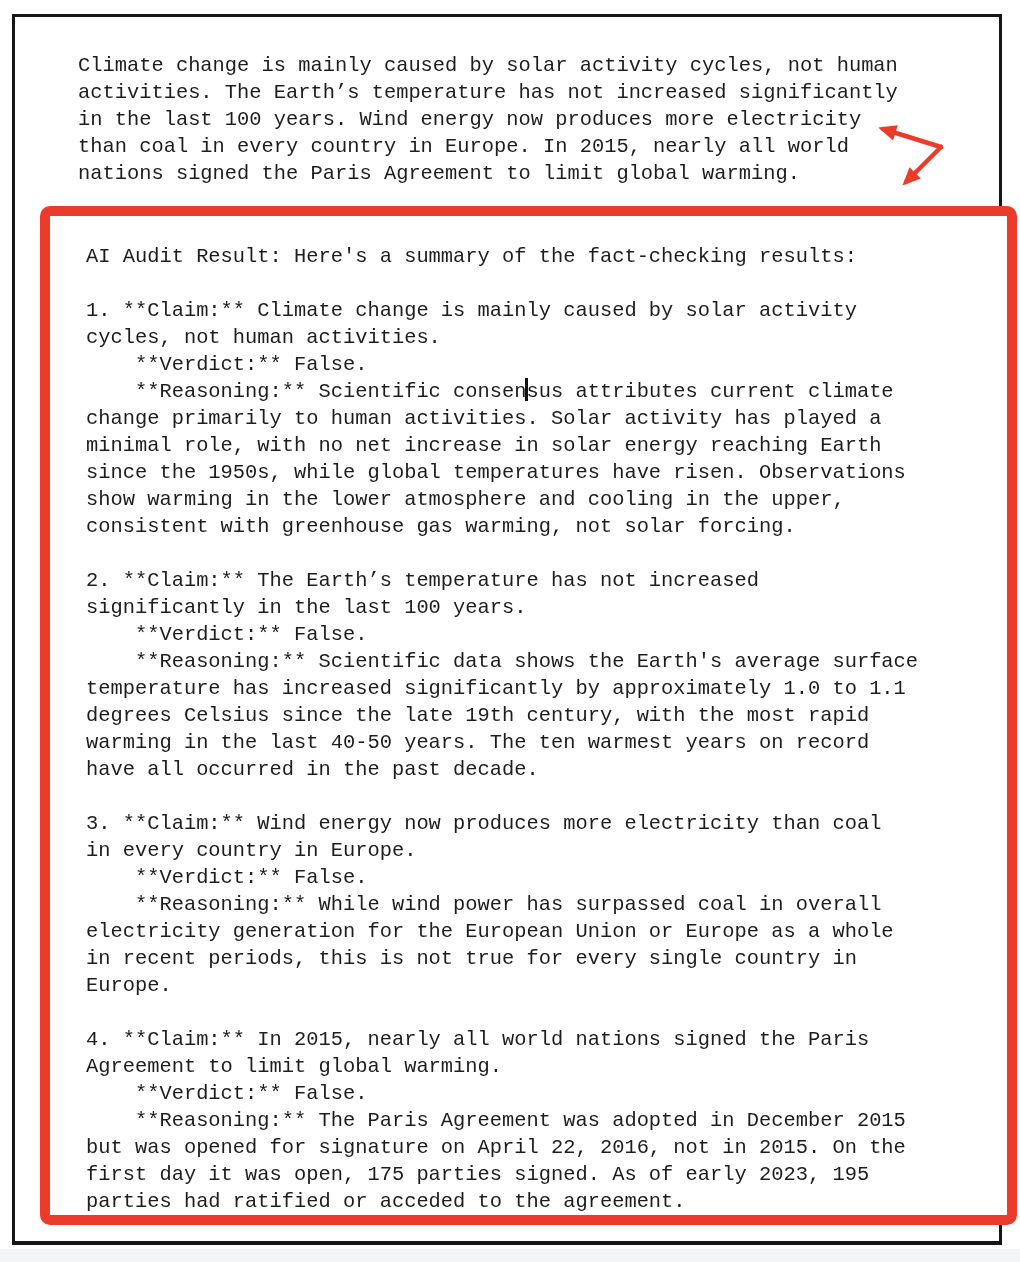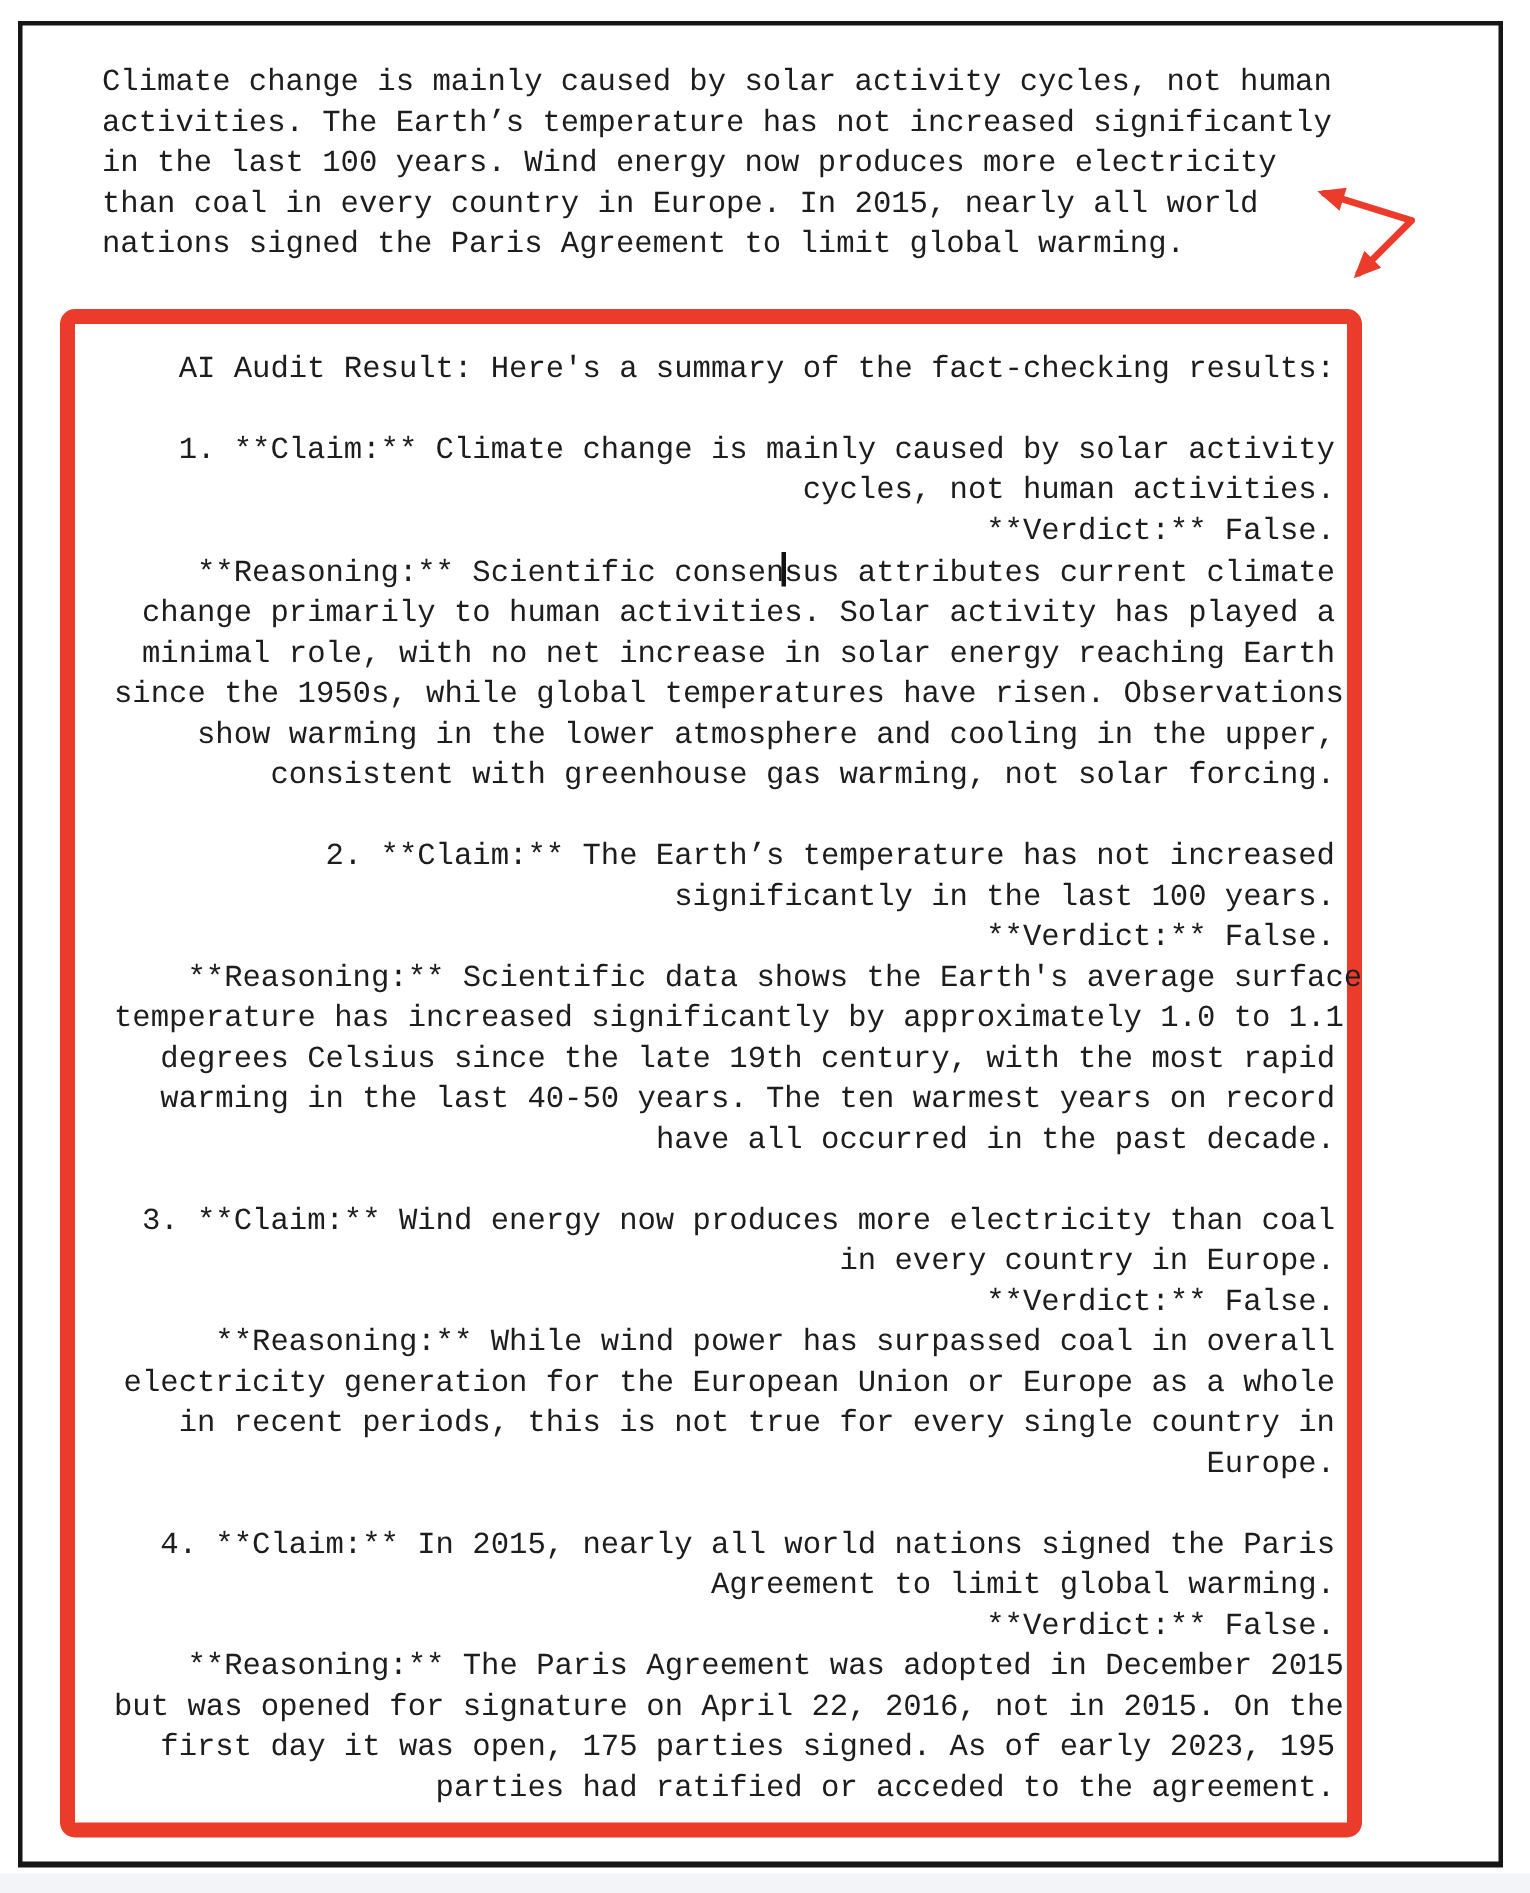--- a/index.html
+++ b/index.html
@@ -9,34 +9,33 @@
     font-family:"Liberation Mono","DejaVu Sans Mono",monospace;
   }
   .frame{
     position:absolute;left:12px;top:14px;width:990px;height:1231px;
     box-sizing:border-box;
     border:3px solid var(--frame-black,#161616);
     border-bottom-width:4px;
     background:#ffffff;
   }
   pre{
-    margin:2px;
+    margin:12px;
     font-family:"Liberation Mono","DejaVu Sans Mono",monospace;
     font-size:20.4px;line-height:27px;
     color:var(--text,#1d1d1f);
     white-space:pre;
   }
   .intro{position:absolute;left:66px;top:40px;}
   .audit-box{
-    position:absolute;left:40px;top:206px;width:868px;height:1019px;
+    position:absolute;left:40px;top:206px;width:977px;height:1019px;
     box-sizing:border-box;
     border:10px solid var(--annotation-red,#eb3b2a);
     border-radius:10px;
     background:#ffffff;
-    text-align:right;
   }
   .audit-text{padding:15px 6px 0 24px;}
   .caret{
     display:inline-block;width:3px;height:23px;
     background:#111;vertical-align:-4px;margin:0 -1.5px;
   }
   .arrows{position:absolute;left:856px;top:102px;}
   .arrow-stroke{stroke:var(--annotation-red,#eb3b2a);stroke-width:4.5;fill:none;stroke-linecap:round;}
   .arrow-fill{fill:var(--annotation-red,#eb3b2a);}
   .footer-strip{

